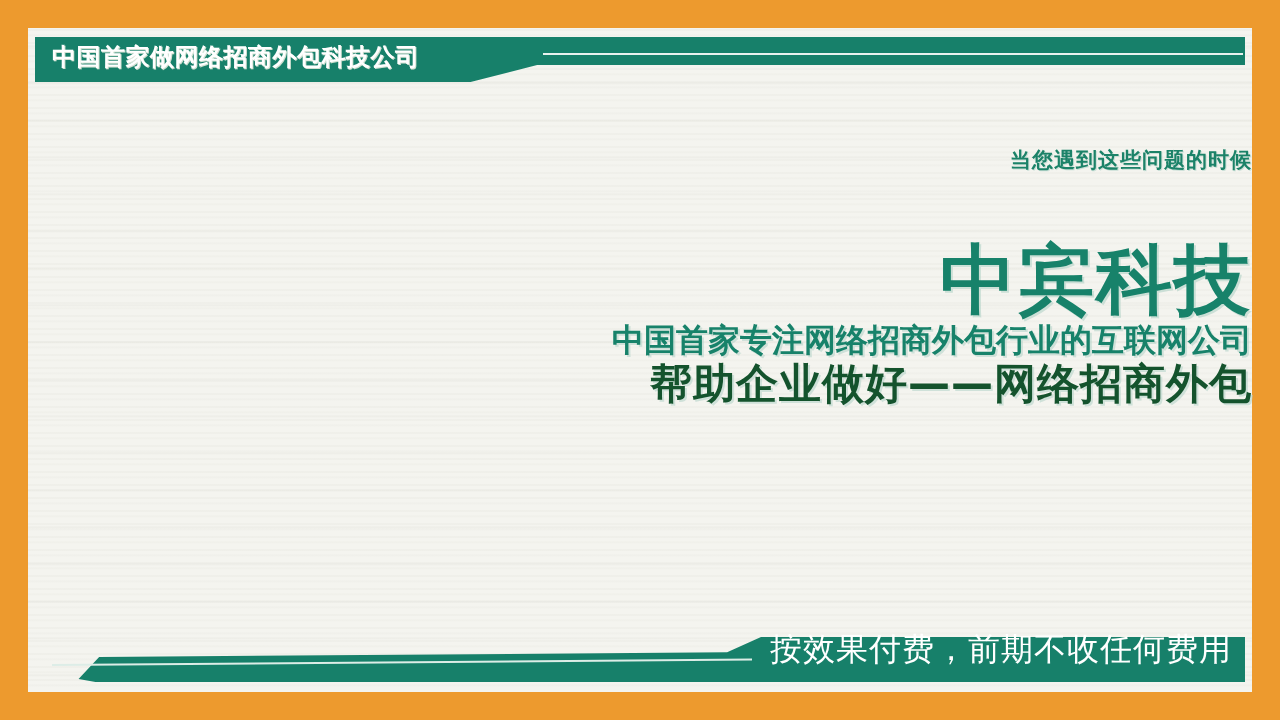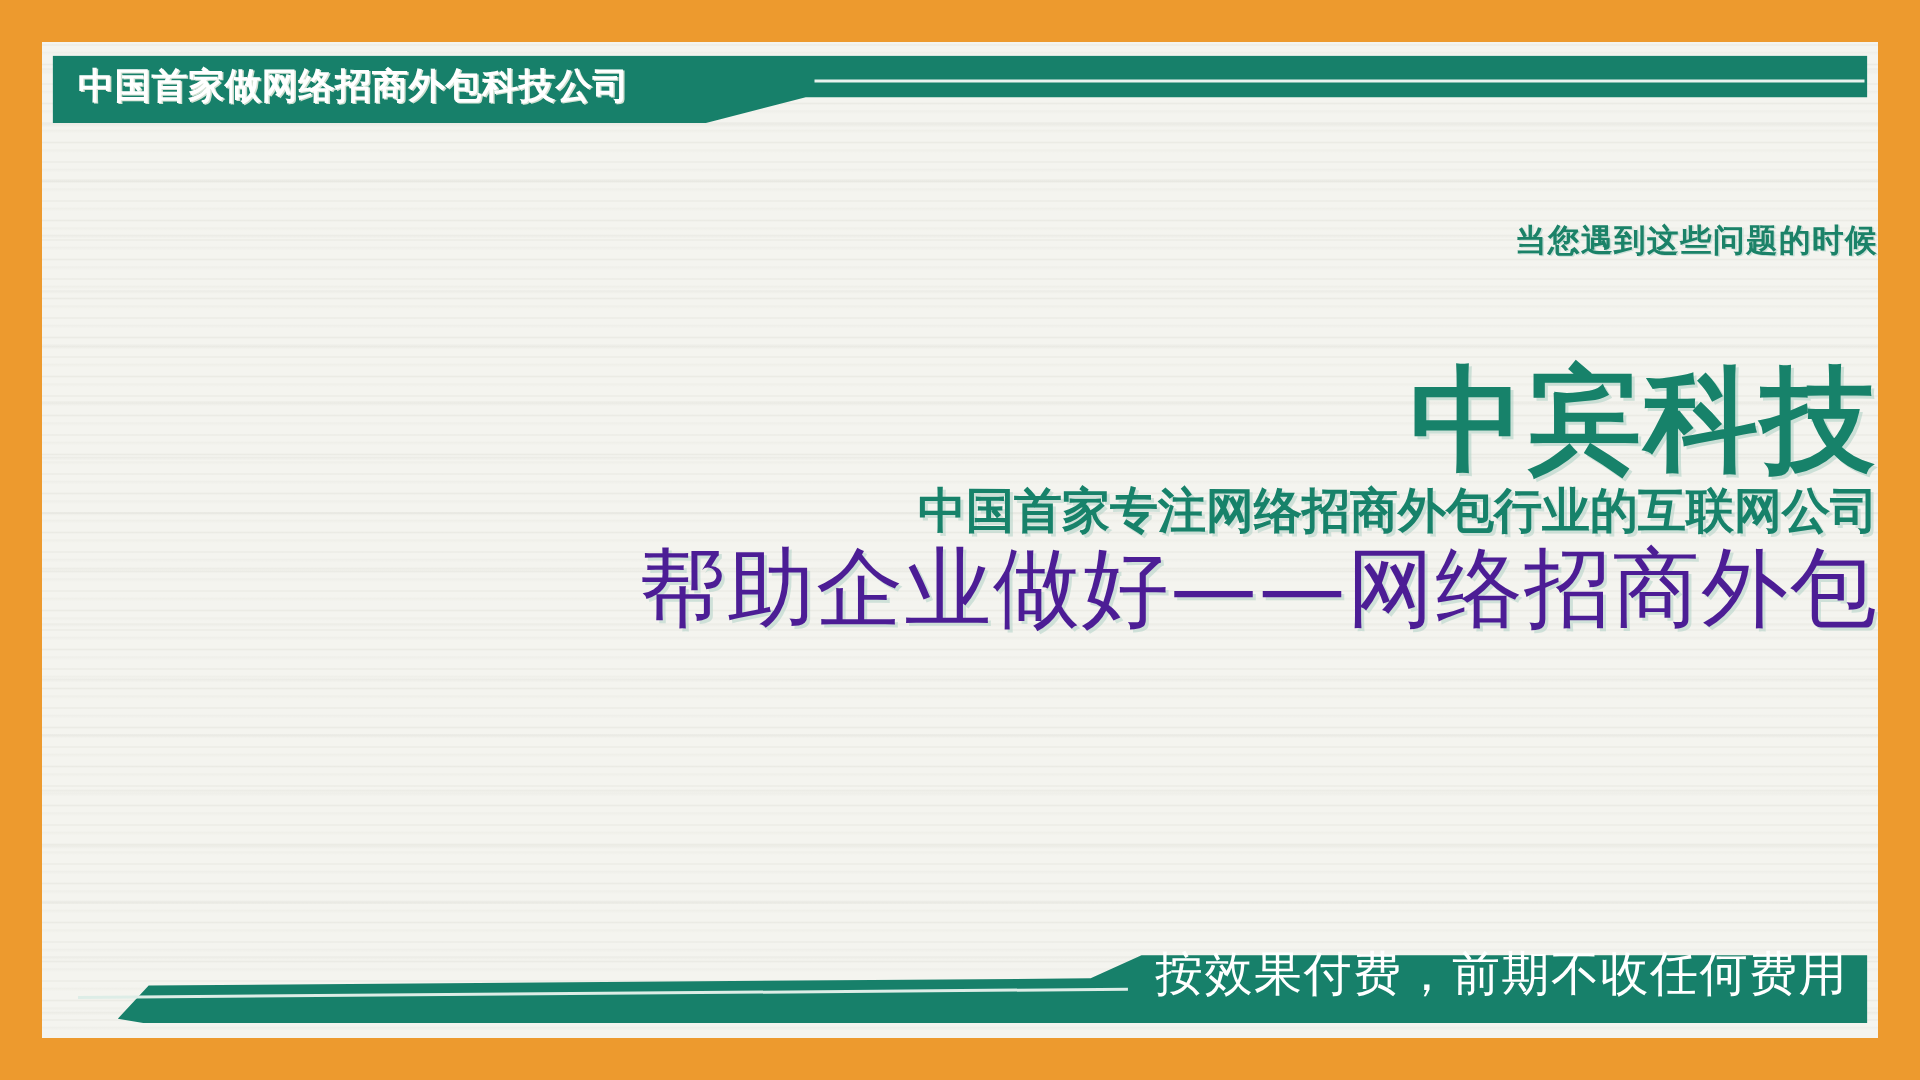--- a/index.html
+++ b/index.html
@@ -130,23 +130,23 @@
     color: #17826A;
     font-size: 32px;
     font-weight: bold;
     line-height: 1.05;
     letter-spacing: 0px;
     text-shadow: 2px 2px 0 rgba(176,210,198,0.55);
     padding-left: 12px;
   }
   .headline {
     margin-top: 4px;
-    color: #4c1d95;
-    font-size: 58px;
-    font-weight: normal;
+    color: #14532d;
+    font-size: 42px;
+    font-weight: bold;
     line-height: 1.05;
     letter-spacing: 1px;
     text-shadow: 2px 2px 0 rgba(176,210,198,0.55);
   }
 
   
   .bottombar {
     position: absolute;
     left: 35px;
     bottom: 38px;

